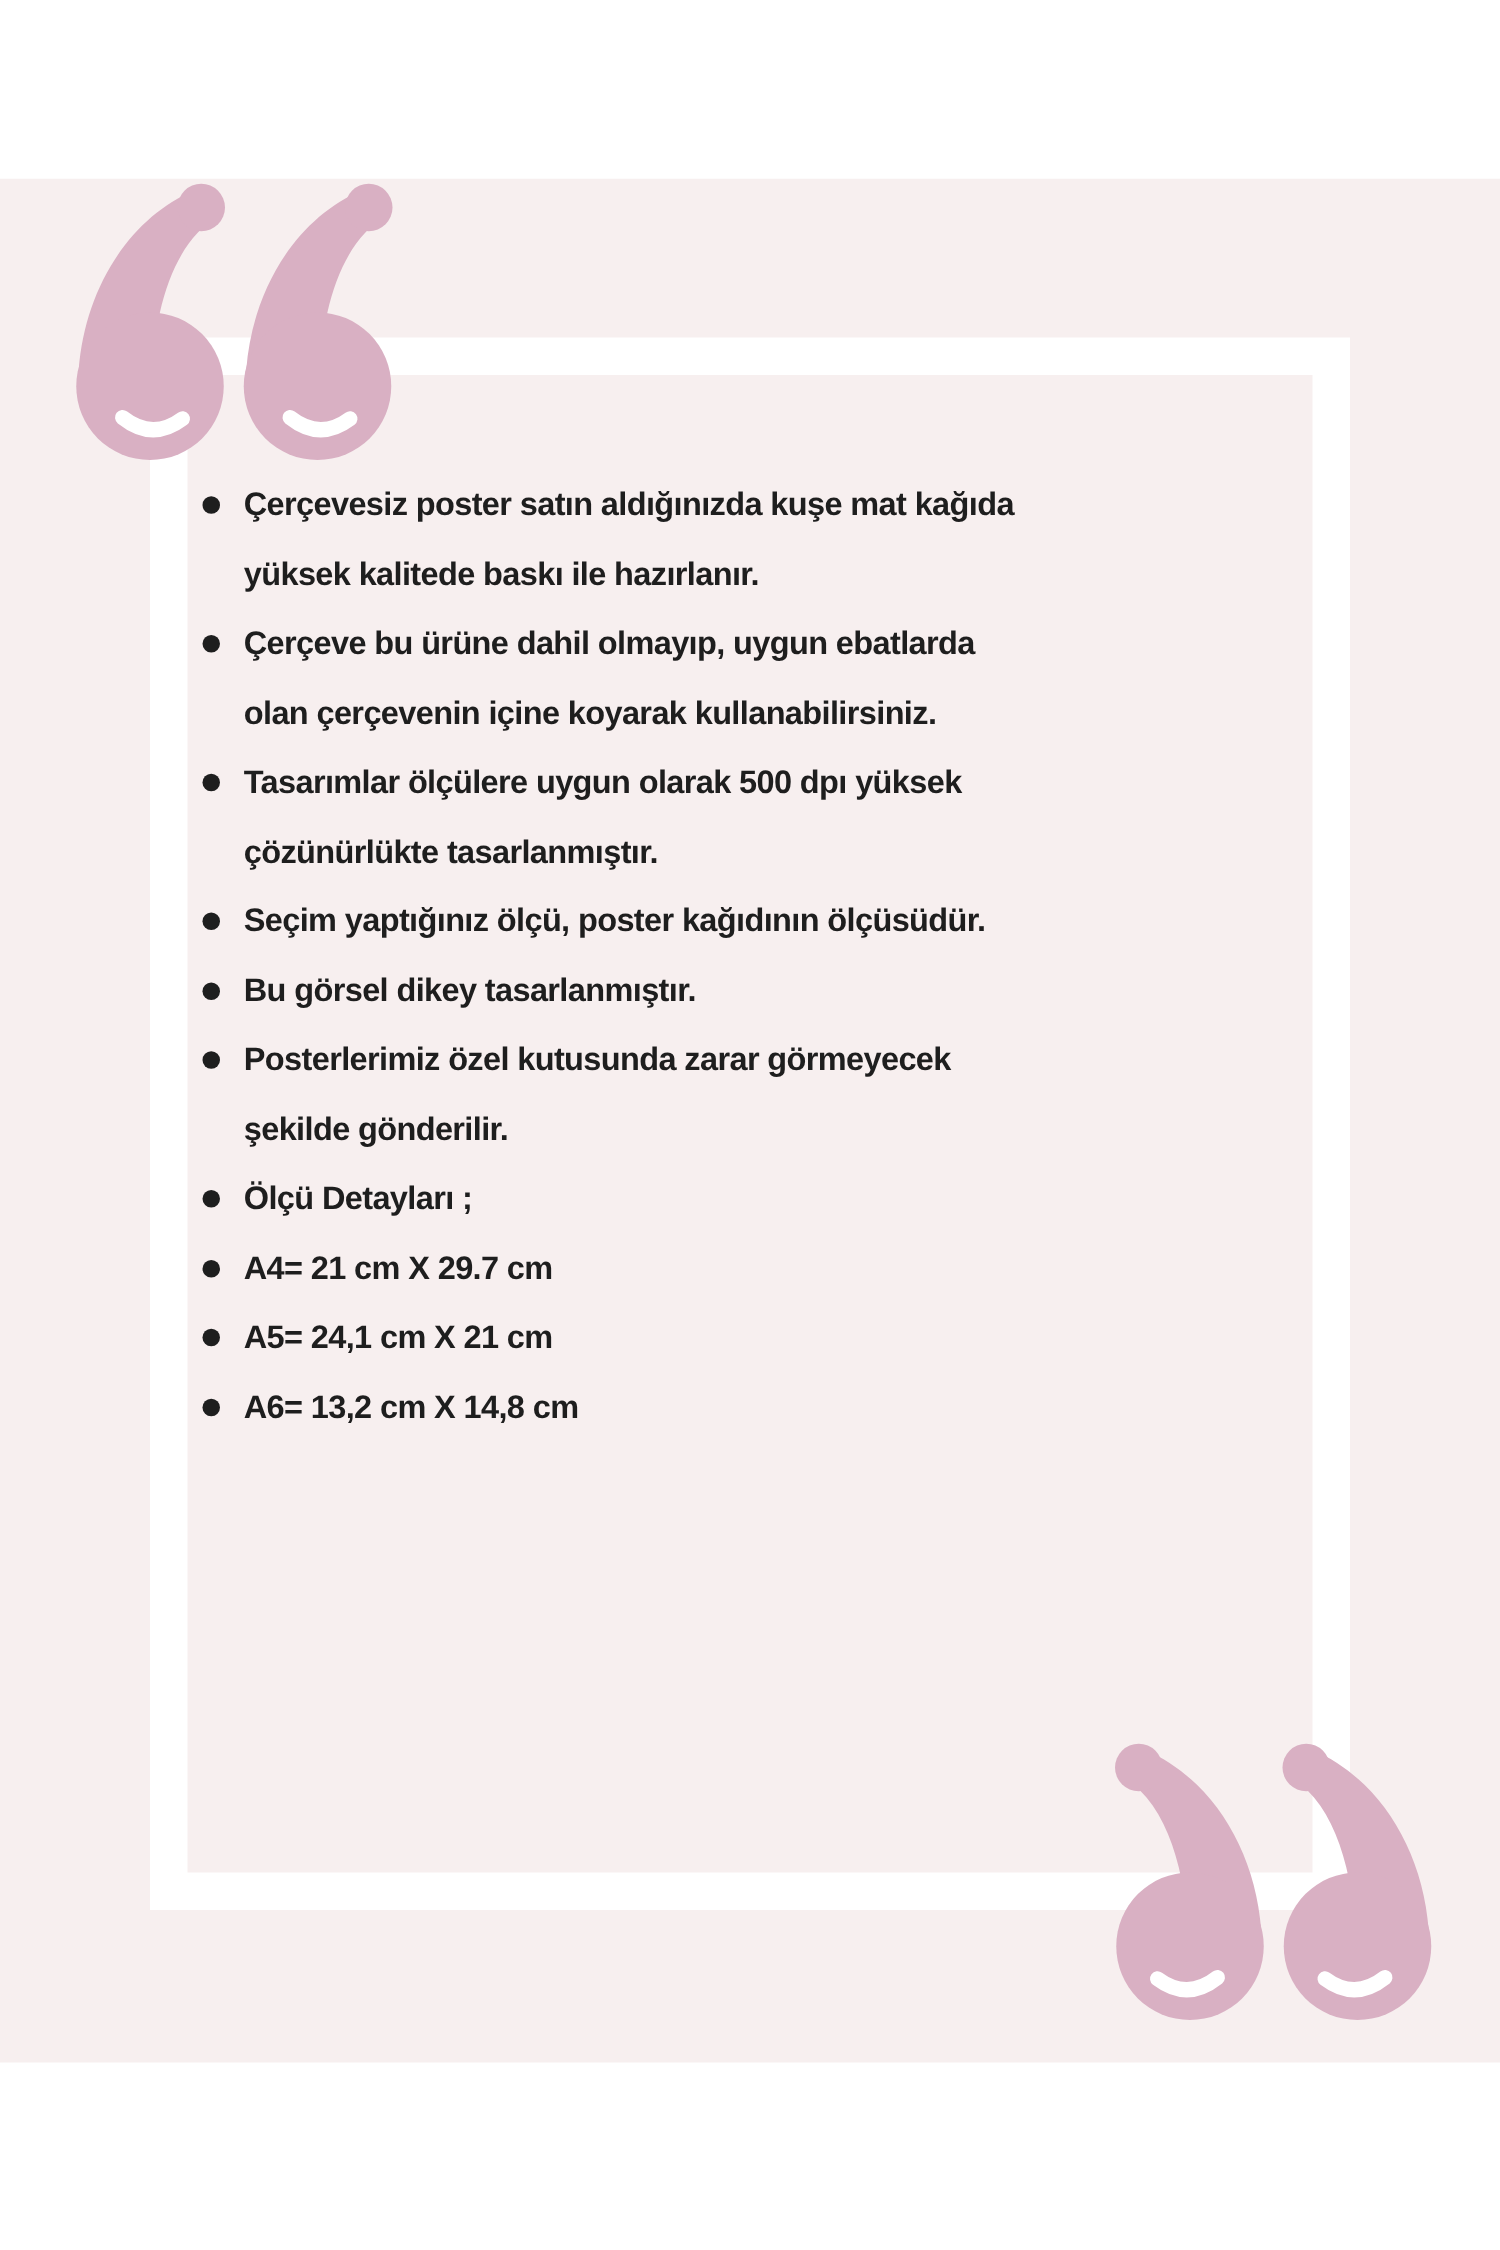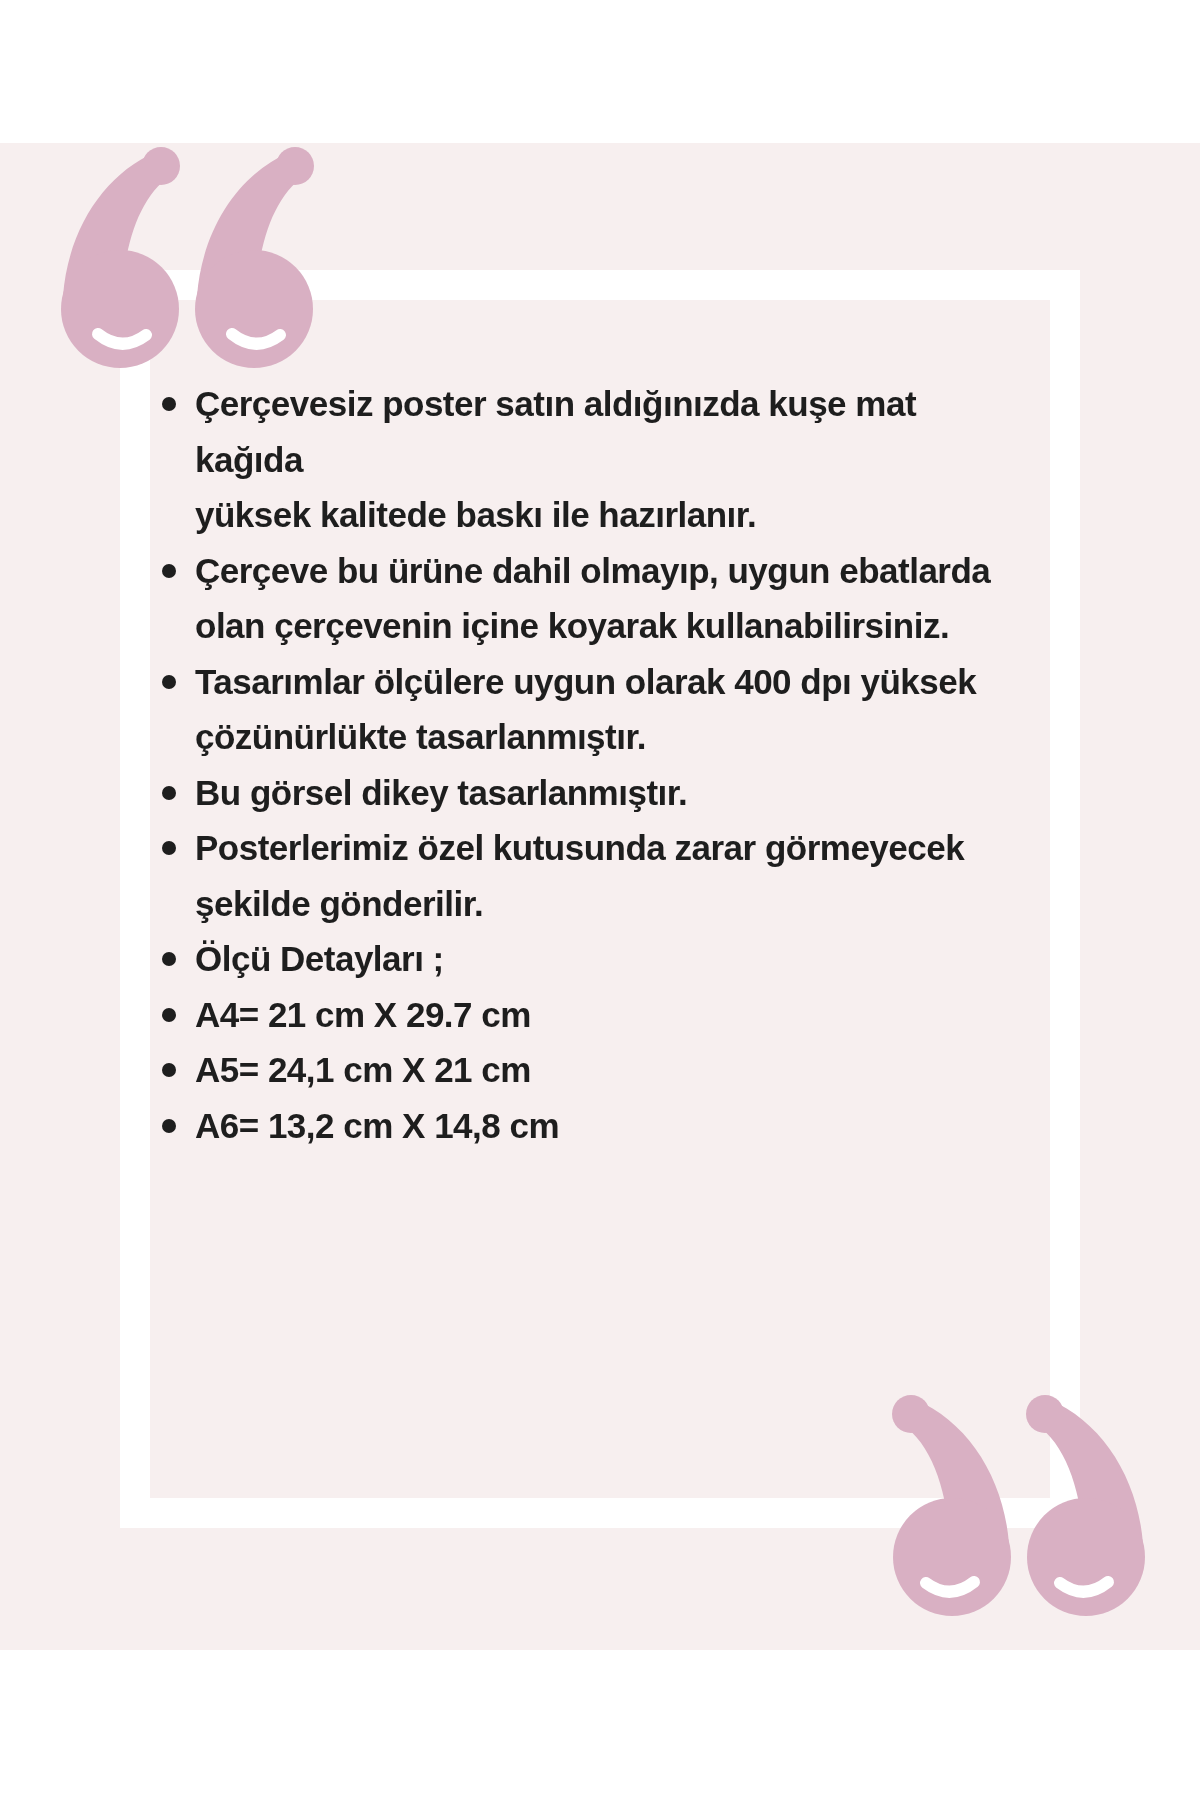--- a/index.html
+++ b/index.html
@@ -15,21 +15,21 @@
   .frame { position: absolute; left: 120px; top: 270px; width: 960px; height: 1258px;
            border: 30px solid #ffffff; box-sizing: border-box; }
 
   .content { position: absolute; left: 150px; top: 300px; width: 900px; height: 1198px; }
 
   ul.details { margin: 0; padding: 76px 28px 0 12px; list-style: none; }
   ul.details li {
     position: relative;
     padding-left: 33px;
     color: #1e1e1e;
-    font-size: 35px;
+    font-size: 26px;
     font-weight: 700;
     line-height: 55.5px;
     letter-spacing: -0.5px;
     white-space: pre-line;
   }
   ul.details li::before {
     content: "";
     position: absolute;
     left: 0; top: 21px;
     width: 14px; height: 14px;
@@ -87,22 +87,23 @@
       </g>
     </svg>
   </div>
 
   <div class="content">
     <ul class="details">
       <li>Çerçevesiz poster satın aldığınızda kuşe mat kağıda
 yüksek kalitede baskı ile hazırlanır.</li>
       <li>Çerçeve bu ürüne dahil olmayıp, uygun ebatlarda
 olan çerçevenin içine koyarak kullanabilirsiniz.</li>
-      <li>Tasarımlar ölçülere uygun olarak 400 dpı yüksek
+      <li>Tasarımlar ölçülere uygun olarak 500 dpı yüksek
 çözünürlükte tasarlanmıştır.</li>
+      <li>Seçim yaptığınız ölçü, poster kağıdının ölçüsüdür.</li>
       <li>Bu görsel dikey tasarlanmıştır.</li>
       <li>Posterlerimiz özel kutusunda zarar görmeyecek
 şekilde gönderilir.</li>
       <li>Ölçü Detayları ;</li>
       <li>A4= 21 cm X 29.7 cm</li>
       <li>A5= 24,1 cm X 21 cm</li>
       <li>A6= 13,2 cm X 14,8 cm</li>
     </ul>
   </div>
 

